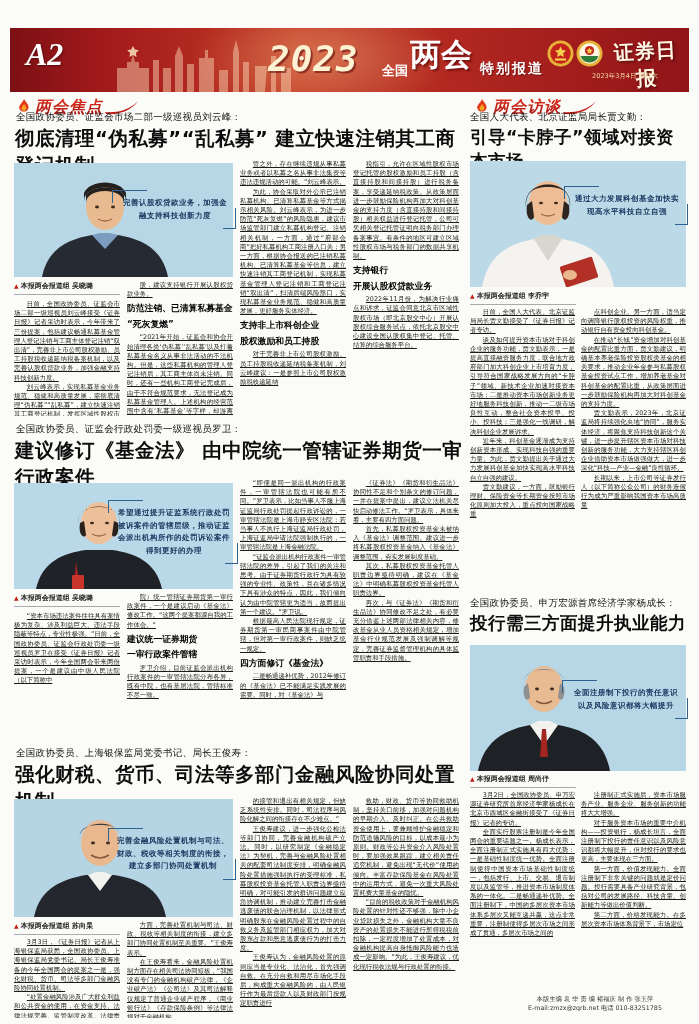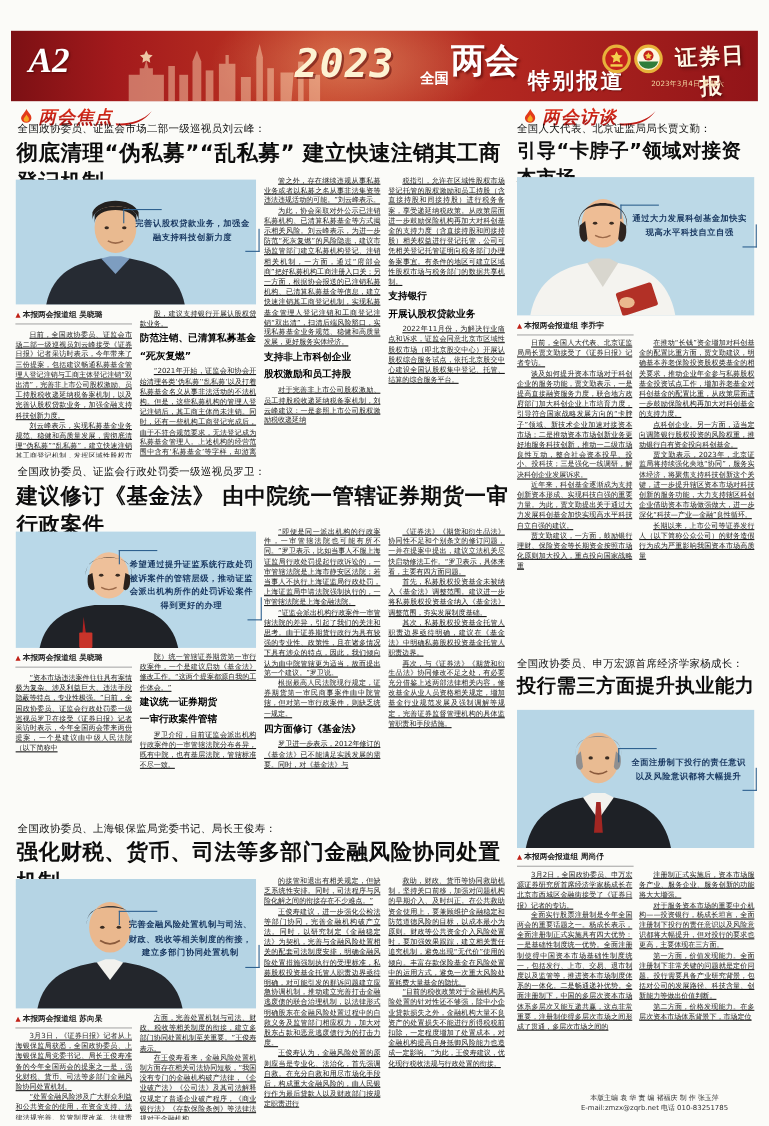--- a/index.html
+++ b/index.html
@@ -10,21 +10,21 @@
           background:linear-gradient(90deg,#7c1014 0%,#a31a1c 14%,#c23a24 42%,#b02620 68%,#911418 100%);}
   .banner .glow{position:absolute;left:180px;top:-30px;width:260px;height:120px;border-radius:50%;
           background:radial-gradient(ellipse at center,rgba(255,220,160,.35),rgba(255,220,160,0) 70%);}
   .pageno{position:absolute;left:16px;top:8px;font-family:"Liberation Serif",serif;font-style:italic;
           font-weight:bold;font-size:32px;color:#fff;text-shadow:1px 1px 2px rgba(60,0,0,.6);}
   .skyline{position:absolute;left:105px;bottom:0;}
   .b2023{position:absolute;left:258px;top:10px;font-family:"DejaVu Sans Mono",monospace;font-weight:bold;
           font-style:italic;font-size:36px;letter-spacing:1px;color:#fdf2d2;text-shadow:2px 2px 0 rgba(90,10,10,.55);}
   .bqg{position:absolute;left:372px;top:34px;font-size:13px;font-weight:bold;color:#fff;}
   .blh{position:absolute;left:400px;top:6px;font-size:31px;font-weight:bold;color:#fff;text-shadow:2px 2px 2px rgba(80,5,5,.6);}
-  .btb{position:absolute;left:470px;top:32px;font-size:20px;font-weight:bold;color:#fff;letter-spacing:2px;text-shadow:1px 1px 1px rgba(80,5,5,.6);}
+  .btb{position:absolute;left:470px;top:32px;font-size:14px;font-weight:bold;color:#fff;letter-spacing:2px;text-shadow:1px 1px 1px rgba(80,5,5,.6);}
   .emblem{position:absolute;top:12px;}
   .blogo{position:absolute;left:596px;top:10px;width:80px;text-align:center;font-family:"Liberation Serif",serif;
          font-weight:bold;font-size:20px;color:#fff8e6;transform:rotate(-3deg);letter-spacing:1px;
          text-shadow:1px 1px 0 #6d0d0d,2px 2px 3px rgba(0,0,0,.3);}
   .bdate{position:absolute;left:556px;top:44px;width:92px;text-align:right;font-size:6.5px;color:#f3d9a4;}
   
   .seclabel{position:absolute;top:97px;height:20px;display:flex;align-items:center;}
   .seclabel .txt{font-size:16px;font-weight:bold;font-style:italic;letter-spacing:1px;
         background:linear-gradient(180deg,#e2321b,#9e0f12);-webkit-background-clip:text;background-clip:text;color:transparent;}
   
@@ -189,21 +189,21 @@
       <p class="para">院）统一管辖证券期货第一审行政案件，一个是建议启动《基金法》修改工作。“这两个提案都源自我的工作体会。”</p>
       <div class="sub">建议统一证券期货</div>
       <div class="sub">一审行政案件管辖</div>
       <p class="para">罗卫介绍，目前证监会派出机构行政案件的一审管辖法院分布各异，既有中院，也有基层法院，管辖标准不尽一致。</p>
     </div>
   <div class="col" style="left:240px;top:479px;height:267px;">
       <p class="para">“即便是同一派出机构的行政案件，一审管辖法院也可能有所不同。”罗卫表示，比如当事人不服上海证监局行政处罚提起行政诉讼的，一审管辖法院是上海市静安区法院；若当事人不执行上海证监局行政处罚，上海证监局申请法院强制执行的，一审管辖法院是上海金融法院。</p>
       <p class="para">“证监会派出机构行政案件一审管辖法院的差异，引起了我们的关注和思考。由于证券期货行政行为具有较强的专业性、政策性，且在诸多情况下具有涉众的特点，因此，我们倾向认为由中院管辖更为适当，故而提出第一个建议。”罗卫说。</p>
       <p class="para">根据最高人民法院现行规定，证券期货第一审民商事案件由中院管辖，但对第一审行政案件，则缺乏统一规定。</p>
       <div class="sub">四方面修订《基金法》</div>
-      <p class="para">罗卫进一步表示，2012年修订的《基金法》已不能满足实践发展的需要。同时，对《基金法》与</p>
+      <p class="para">二是畅通递补优势，2012年修订的《基金法》已不能满足实践发展的需要。同时，对《基金法》与</p>
     </div>
   <div class="col" style="left:353px;top:479px;height:267px;">
       <p class="para">《证券法》《期货和衍生品法》协同性不足和个别条文的修订问题，一并在提案中提出，建议立法机关尽快启动修法工作。“罗卫表示，具体来看，主要有四方面问题。</p>
       <p class="para">首先，私募股权投资基金未被纳入《基金法》调整范围。建议进一步将私募股权投资基金纳入《基金法》调整范围，夯实发展制度基础。</p>
       <p class="para">其次，私募股权投资基金托管人职责边界亟待明确，建议在《基金法》中明确私募股权投资基金托管人职责边界。</p>
       <p class="para">再次，与《证券法》《期货和衍生品法》协同修改不足之处，有必要充分借鉴上述两部法律相关内容，修改基金从业人员资格相关规定，增加基金行业规范发展及强制调解等规定，完善证券监督管理机构的具体监管职责和手段措施。</p>
     </div>
 
   <div class="kicker" style="left:16px;top:747px;">全国政协委员、上海银保监局党委书记、局长王俊寿：</div>
   <div class="headline h-big" style="left:15px;top:761px;">强化财税、货币、司法等多部门金融风险协同处置机制</div>
@@ -265,22 +265,22 @@
   <div class="caption" style="left:470px;top:291px;">
     <span class="tri">▲</span><span>本报两会报道组 李乔宇</span>
   </div>
   <div class="col" style="left:470px;top:308px;height:304px;width:105px;">
       <p class="para">日前，全国人大代表、北京证监局局长贾文勤接受了《证券日报》记者专访。</p>
       <p class="para">谈及如何提升资本市场对于科创企业的服务功能，贾文勤表示，一是提高直接融资服务力度，联合地方政府部门加大科创企业上市培育力度，引导符合国家战略发展方向的“卡脖子”领域、新技术企业加速对接资本市场；二是推动资本市场创新业务更好地服务科技创新，推动一二级市场良性互动，整合社会资本投早、投小、投科技；三是强化一线调研，解决科创企业发展诉求。</p>
       <p class="para">近年来，科创基金逐渐成为支持创新资本形成、实现科技自强的重要力量。为此，贾文勤提出关于通过大力发展科创基金加快实现高水平科技自立自强的建议。</p>
       <p class="para">贾文勤建议，一方面，鼓励银行理财、保险资金等长期资金按照市场化原则加大投入，重点投向国家战略重</p>
     </div>
   <div class="col" style="left:581px;top:308px;height:304px;width:105px;">
+      <p class="para">点科创企业。另一方面，适当定向调降银行股权投资的风险权重，推动银行自有资金投向科创基金。</p>
       <p class="para">在推动“长钱”资金增加对科创基金的配置比重方面，贾文勤建议，明确基本养老保险投资股权类基金的相关要求，推动企业年金参与私募股权基金投资试点工作，增加养老基金对科创基金的配置比重，从政策层面进一步鼓励保险机构再加大对科创基金的支持力度。</p>
-      <p class="para">点科创企业。另一方面，适当定向调降银行股权投资的风险权重，推动银行自有资金投向科创基金。</p>
       <p class="para">贾文勤表示，2023年，北京证监局将持续强化央地“协同”，服务实体经济，将聚焦支持科技创新这个关键，进一步提升辖区资本市场对科技创新的服务功能，大力支持辖区科创企业借助资本市场做强做大，进一步深化“科技—产业—金融”良性循环。</p>
       <p class="para">长期以来，上市公司等证券发行人（以下简称公众公司）的财务造假行为成为严重影响我国资本市场高质量</p>
     </div>
 
   <div class="kicker" style="left:470px;top:597px;">全国政协委员、申万宏源首席经济学家杨成长：</div>
   <div class="headline h-right" style="left:470px;top:611px;">投行需三方面提升执业能力</div>
 
   <div class="photo" style="left:470px;top:645px;width:216px;height:126px;">
     <svg width="216" height="126" viewBox="0 0 216 126">
       <rect width="216" height="126" fill="#b7d6e6"></rect>

